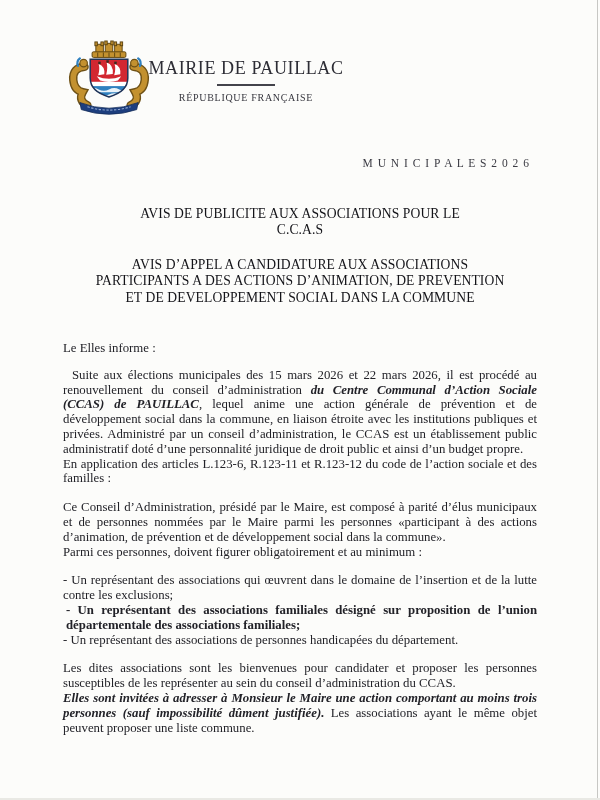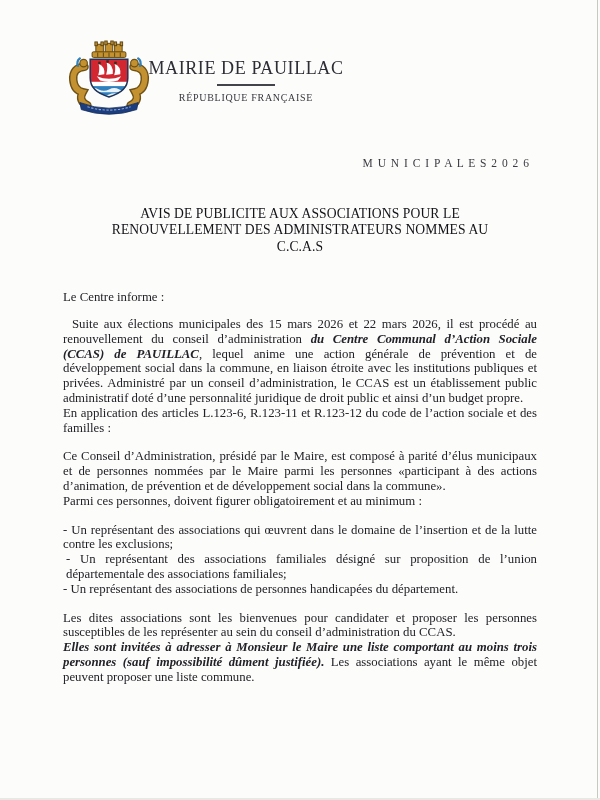--- a/index.html
+++ b/index.html
@@ -29,21 +29,21 @@
   .title{font-weight:400;text-align:center;font-size:13.6px;line-height:16.4px;color:#131318;letter-spacing:.1px;}
   .title-2{margin-top:18px;}
 
   .bodytext{font-size:12.8px;line-height:14.8px;text-align:justify;color:#222228;}
   .intro{margin-top:35px;text-align:left;}
   .block{margin-top:12px;}
   .block-sp{margin-top:14px;}
   .indent{text-indent:9px;font-family:Liberation Serif, serif;}
   .bi{font-weight:700;font-style:italic;}
   .bullet{text-align:justify;}
-  .bullet.b2{padding-left:3px;}
+  .bullet.b2{padding-left:3px;font-weight:bold;}
   p,div.par{margin:0;padding:0;}
 </style>
 </head>
 <body>
 
 <div class="scan-edge-right"></div>
 <div class="scan-edge-bottom"></div>
 
 <svg class="coat" viewBox="0 0 100 84" aria-hidden="true">
 
@@ -111,44 +111,48 @@
   <div class="org-rule"></div>
   <div class="org-sub">RÉPUBLIQUE FRANÇAISE</div>
 </div>
 
 <div class="ref-line">M U N I C I P A L E S 2 0 2 6</div>
 
 <div class="content">
 
   <div class="title">
     <div class="par">AVIS DE PUBLICITE AUX ASSOCIATIONS POUR LE</div>
-    <div class="par">RENOUVELLEMENT DES ADMINISTRATEURS NOMMES AU</div>
     <div class="par">C.C.A.S</div>
   </div>
 
+  <div class="title title-2">
+    <div class="par">AVIS D’APPEL A CANDIDATURE AUX ASSOCIATIONS</div>
+    <div class="par">PARTICIPANTS A DES ACTIONS D’ANIMATION, DE PREVENTION</div>
+    <div class="par">ET DE DEVELOPPEMENT SOCIAL DANS LA COMMUNE</div>
+  </div>
 
   <div class="bodytext">
 
-    <p class="intro">Le Centre informe :</p>
+    <p class="intro">Le Elles informe :</p>
 
     <div class="block">
       <div class="par indent"><span>Suite aux élections municipales des 15 mars 2026 et 22 mars 2026, il est procédé au renouvellement du conseil d’administration </span><span class="bi">du Centre Communal d’Action Sociale (CCAS) de PAUILLAC</span><span>, lequel anime une action générale de prévention et de développement social dans la commune, en liaison étroite avec les institutions publiques et privées. Administré par un conseil d’administration, le CCAS est un établissement public administratif doté d’une personnalité juridique de droit public et ainsi d’un budget propre.</span></div>
       <div class="par">En application des articles L.123-6, R.123-11 et R.123-12 du code de l’action sociale et des familles :</div>
     </div>
 
     <div class="block-sp">
       <div class="par">Ce Conseil d’Administration, présidé par le Maire, est composé à parité d’élus municipaux et de personnes nommées par le Maire parmi les personnes «participant à des actions d’animation, de prévention et de développement social dans la commune».</div>
       <div class="par">Parmi ces personnes, doivent figurer obligatoirement et au minimum :</div>
     </div>
 
     <div class="block-sp">
       <div class="par bullet">- Un représentant des associations qui œuvrent dans le domaine de l’insertion et de la lutte contre les exclusions;</div>
       <div class="par bullet b2">- Un représentant des associations familiales désigné sur proposition de l’union départementale des associations familiales;</div>
       <div class="par bullet">- Un représentant des associations de personnes handicapées du département.</div>
     </div>
 
     <div class="block-sp">
       <div class="par">Les dites associations sont les bienvenues pour candidater et proposer les personnes susceptibles de les représenter au sein du conseil d’administration du CCAS.</div>
-      <div class="par"><span class="bi">Elles sont invitées à adresser à Monsieur le Maire une liste comportant au moins trois personnes (sauf impossibilité dûment justifiée).</span><span> Les associations ayant le même objet peuvent proposer une liste commune.</span></div>
+      <div class="par"><span class="bi">Elles sont invitées à adresser à Monsieur le Maire une action comportant au moins trois personnes (sauf impossibilité dûment justifiée).</span><span> Les associations ayant le même objet peuvent proposer une liste commune.</span></div>
     </div>
 
   </div>
 </div>
 
 </body></html>

